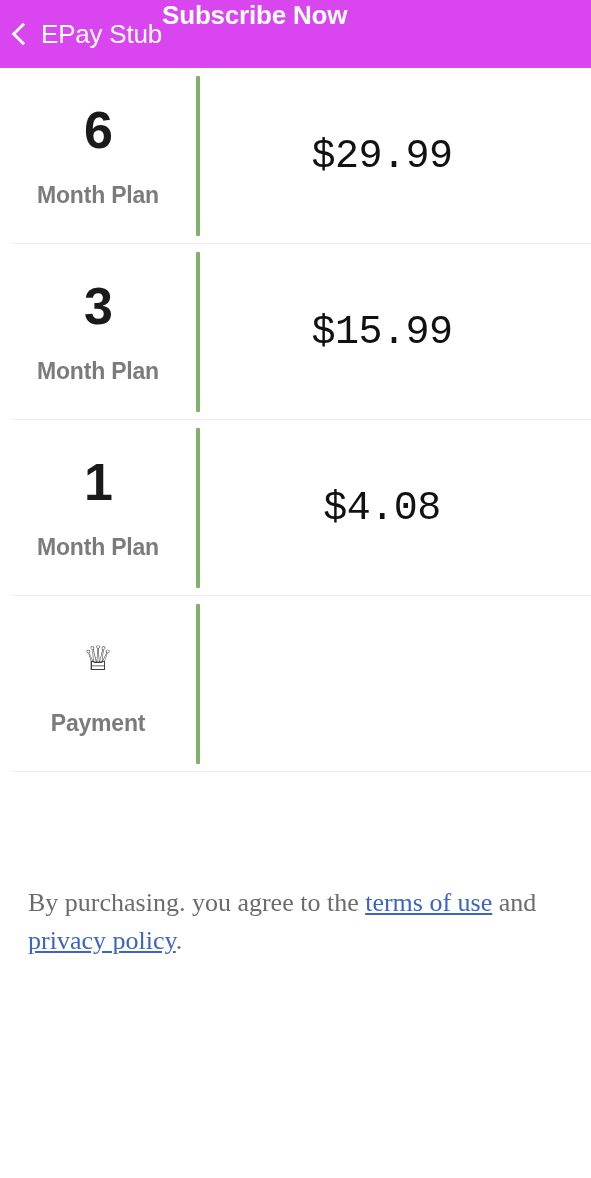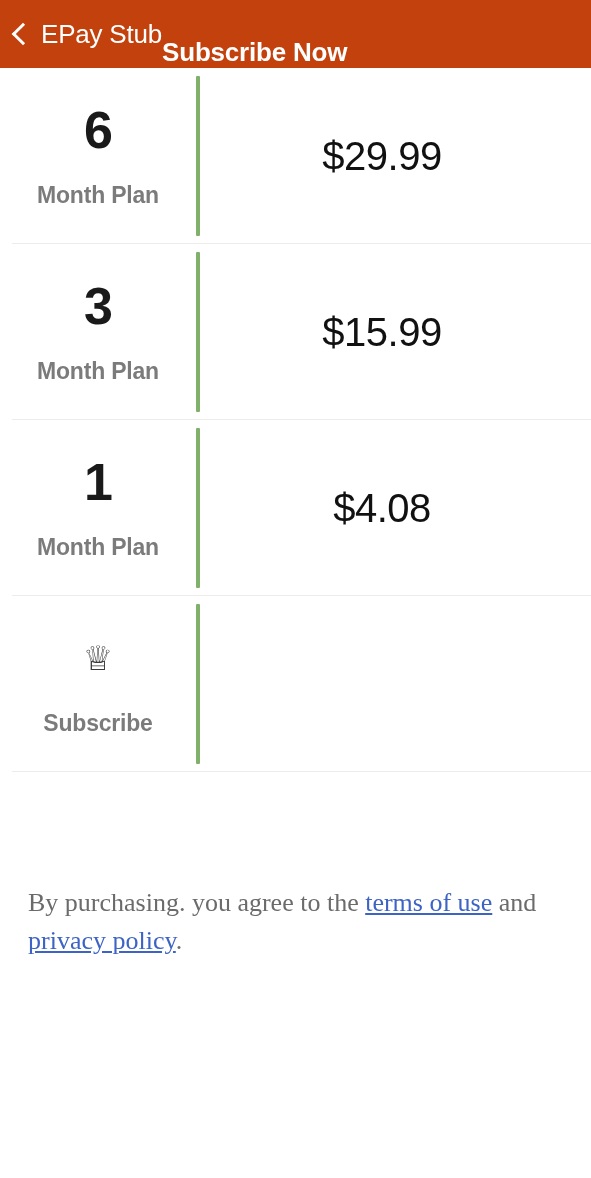--- a/index.html
+++ b/index.html
@@ -17,23 +17,23 @@
     background: #ffffff;
     overflow: hidden;
   }
 
   
   .header {
     position: absolute;
     top: 0; left: 0;
     width: 591px;
     height: 68px;
-    background: #c2410c;
-    display: flex;
-    align-items: flex-end;
+    background: #d946ef;
+    display: flex;
+    align-items: flex-start;
   }
   .back-btn {
     display: flex;
     align-items: center;
     height: 100%;
     padding-left: 12px;
     cursor: pointer;
   }
   .chevron-left {
     display: inline-block;
@@ -120,20 +120,21 @@
     background: #80b069;
     border-radius: 1px;
     flex: 0 0 auto;
   }
   .plan-price-wrap {
     flex: 1;
     display: flex;
     align-items: flex-start;
     justify-content: center;
     padding-right: 17px;
+    font-family: Liberation Mono, monospace;
   }
   .plan-price {
     font-size: 40px;
     font-weight: 400;
     color: #111111;
     letter-spacing: -0.5px;
     margin-left: -10px;
   }
 
   
@@ -227,21 +228,21 @@
       <div class="green-divider"></div>
       <div class="plan-price-wrap">
         <div class="plan-price">$4.08</div>
       </div>
       <div class="row-sep"></div>
     </div>
 
     <div class="plan-row">
       <div class="plan-left">
         <div class="crown-icon">♕</div>
-        <div class="plan-sub">Subscribe</div>
+        <div class="plan-sub">Payment</div>
       </div>
       <div class="green-divider"></div>
       <div class="row-sep"></div>
     </div>
 
   </div>
 
   <div class="legal">
     <p class="second"><span>By purchasing. you agree to the </span><a href="#">terms of use</a><span> and </span><a href="#">privacy policy</a><span>.</span></p>
   </div>

